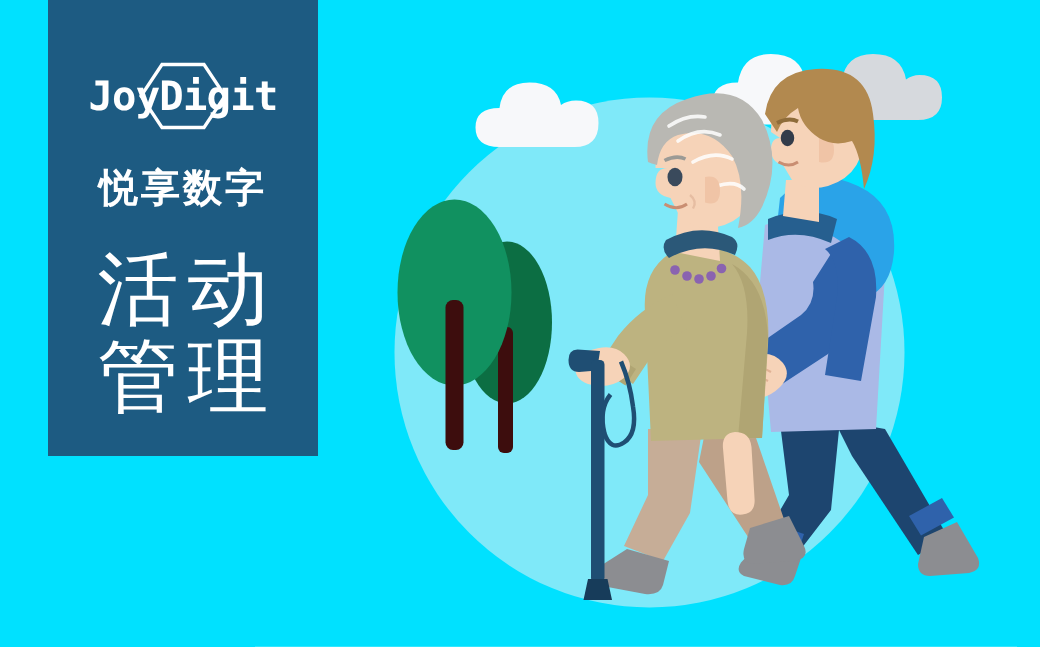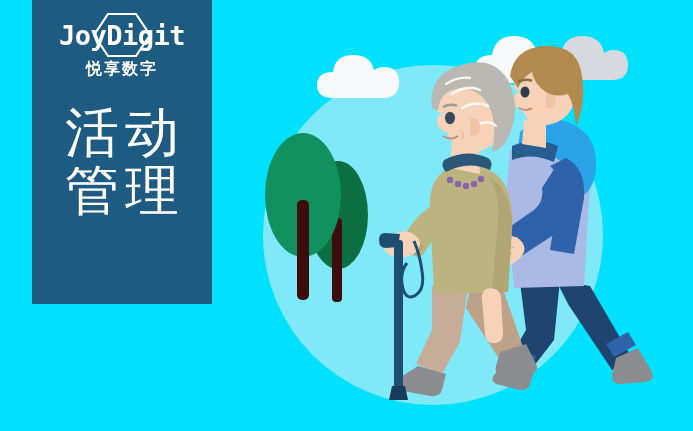--- a/index.html
+++ b/index.html
@@ -23,21 +23,21 @@
   
   #panel{
     position:absolute;
     left:32px;top:0;
     width:180px;height:304px;
     background:#1d5b82;
     display:flex;
     flex-direction:column;
     align-items:center;
     box-sizing:border-box;
-    padding-top:12px;
+    padding-top:41px;
   }
   
   #logo-block{
     position:relative;
     width:160px;height:46px;
     display:flex;align-items:center;justify-content:center;
   }
   #logo-hex{
     position:absolute;
     left:50%;top:50%;
@@ -49,23 +49,23 @@
     z-index:2;
     color:#ffffff;
     font-family:"DejaVu Sans Mono","Liberation Mono",monospace;
     font-size:27px;
     font-weight:bold;
     letter-spacing:-0.5px;
     line-height:1;
     white-space:nowrap;
   }
   #logo-sub{
-    margin-top:3px;
+    margin-top:25px;
     color:#ffffff;
-    font-size:16px;
+    font-size:26px;
     font-weight:bold;
     letter-spacing:2px;
     line-height:1;
     white-space:nowrap;
   }
   #title-block{
     margin-top:26px;
     display:flex;
     flex-direction:column;
     align-items:center;

